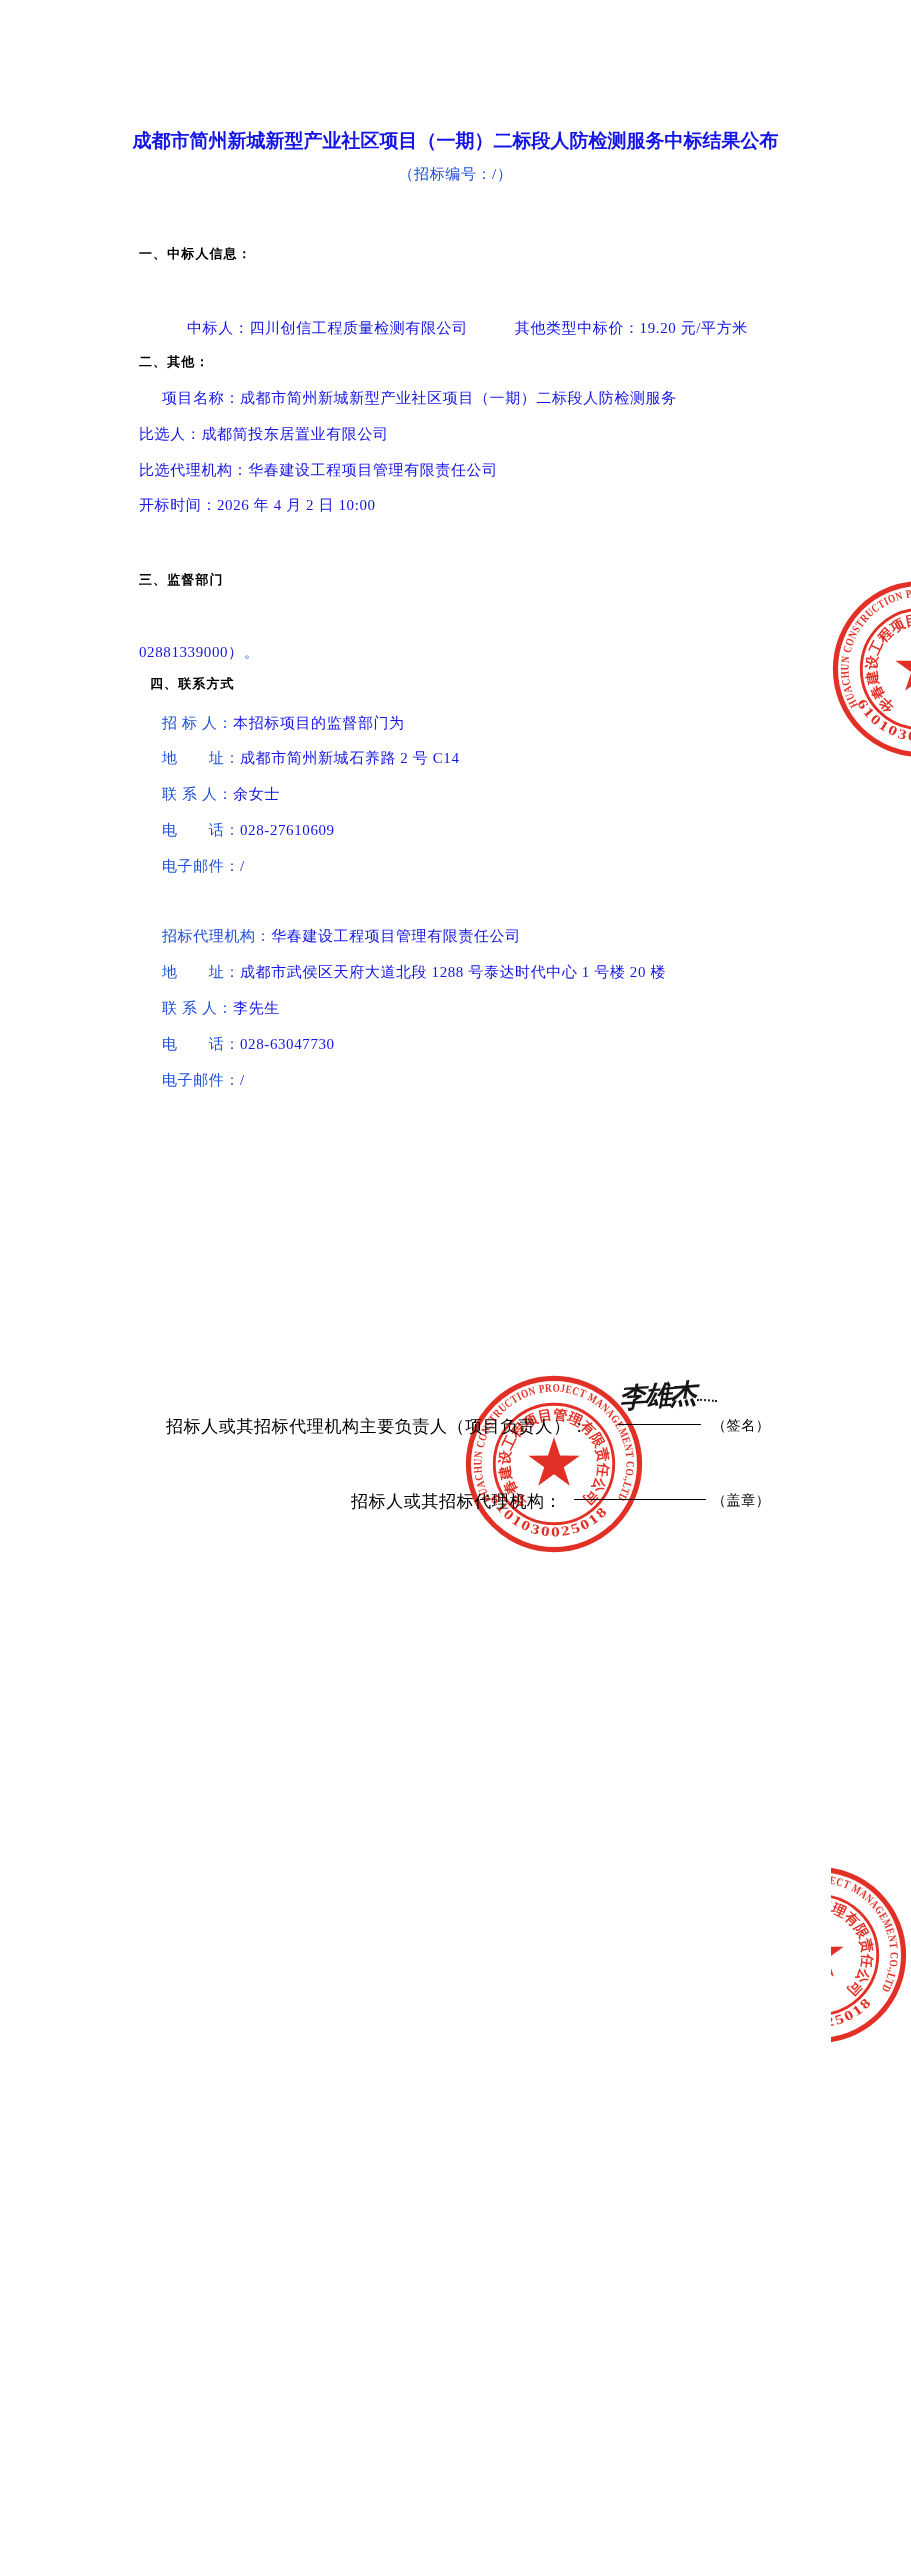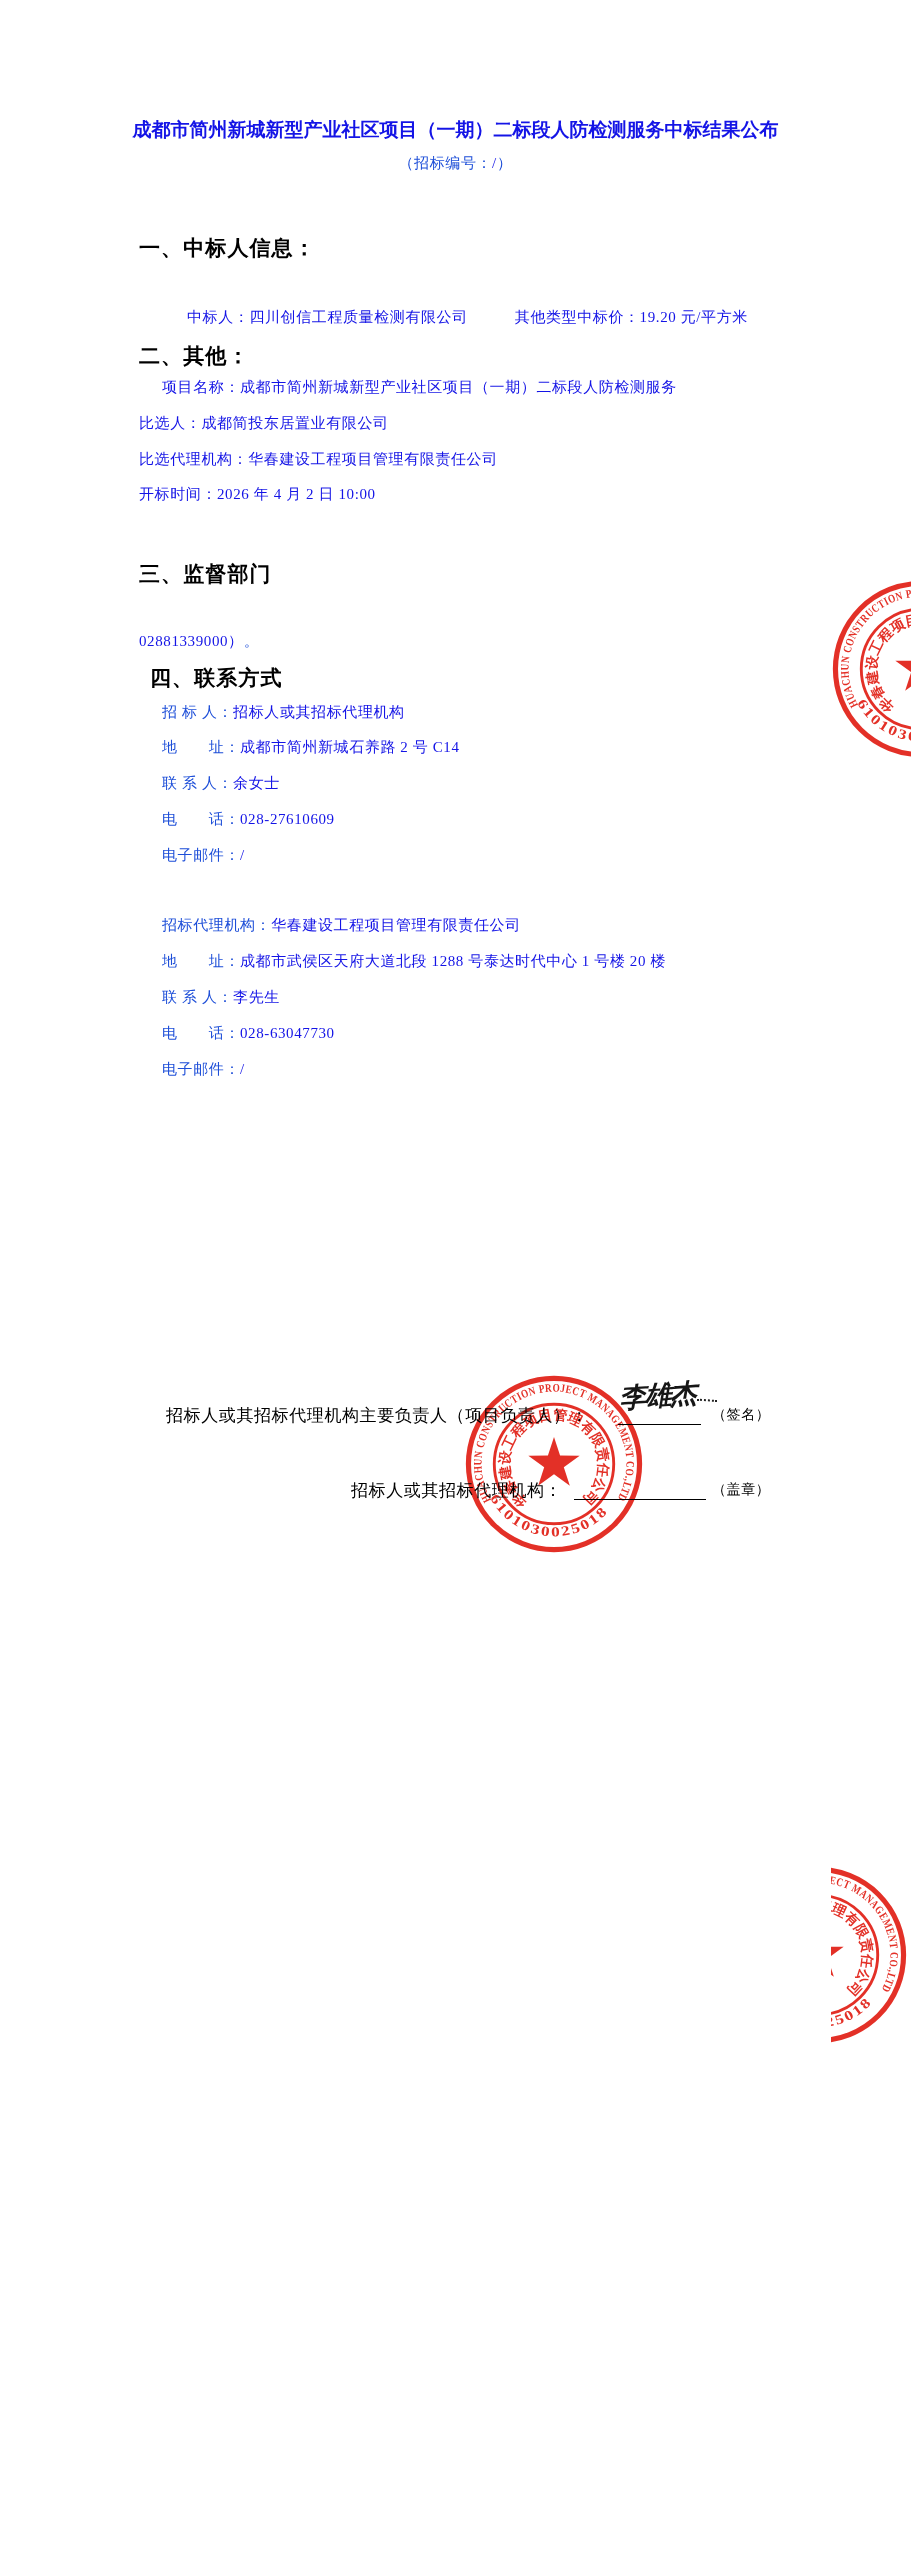--- a/index.html
+++ b/index.html
@@ -15,37 +15,38 @@
     overflow:hidden;
     font-family:"Liberation Serif","DejaVu Serif",serif;
   }
   .line{
     position:absolute;
     white-space:nowrap;
     font-size:15px;
     letter-spacing:0.6px;
     color:#000;
     line-height:1.15;
+    margin-top:11px;
   }
   .title{
     left:0;right:0;
     text-align:center;
     font-size:19px;
     font-weight:bold;
     color:var(--blue);
     letter-spacing:0;
   }
   .subtitle{
     left:0;right:0;
     text-align:center;
     font-size:15px;
   }
   .heading{
     font-family:"Liberation Sans","DejaVu Sans",sans-serif;
-    font-size:21px;
+    font-size:13px;
     font-weight:bold;
     letter-spacing:1.1px;
     color:#000;
     text-align:right;
   }
   .blue{color:var(--blue);}
   .black{color:#1d4ed8;}
   .gap{display:inline-block;width:47px;}
   .sig-label{font-size:17px;letter-spacing:0.6px;}
   .sig-suffix{font-size:14px;}
@@ -128,21 +129,21 @@
   <div class="line blue" style="left:139px;top:486px">开标时间：2026 年 4 月 2 日 10:00</div>
 
   <div class="line heading" style="left:139px;top:562px">三、监督部门</div>
   <div class="line" style="left:139px;top:633px">
     <span class="blue">02881339000）</span><span class="black">。</span>
   </div>
 
   <div class="line heading" style="left:150px;top:666px">四、联系方式</div>
 
   <div class="line" style="left:162px;top:704px">
-    <span class="black">招 标 人：</span><span class="blue">招标人或其招标代理机构</span>
+    <span class="black">招 标 人：</span><span class="blue">本招标项目的监督部门为</span>
   </div>
   <div class="line" style="left:162px;top:739px">
     <span class="black">地　　址：</span><span class="blue">成都市简州新城石养路 2 号 C14</span>
   </div>
   <div class="line" style="left:162px;top:775px">
     <span class="black">联 系 人：</span><span class="blue">余女士</span>
   </div>
   <div class="line" style="left:162px;top:811px">
     <span class="black">电　　话：</span><span class="blue">028-27610609</span>
   </div>

